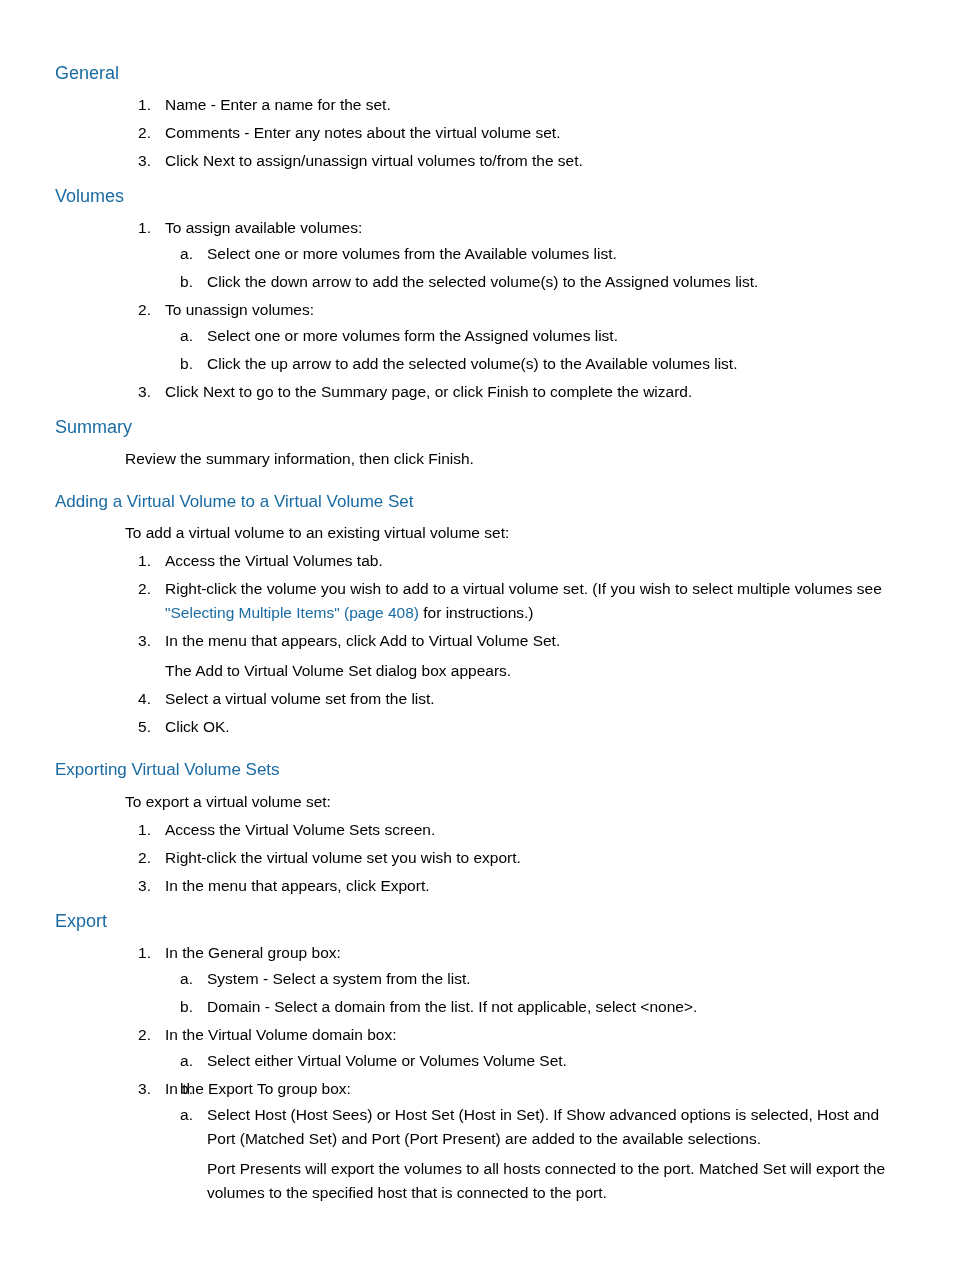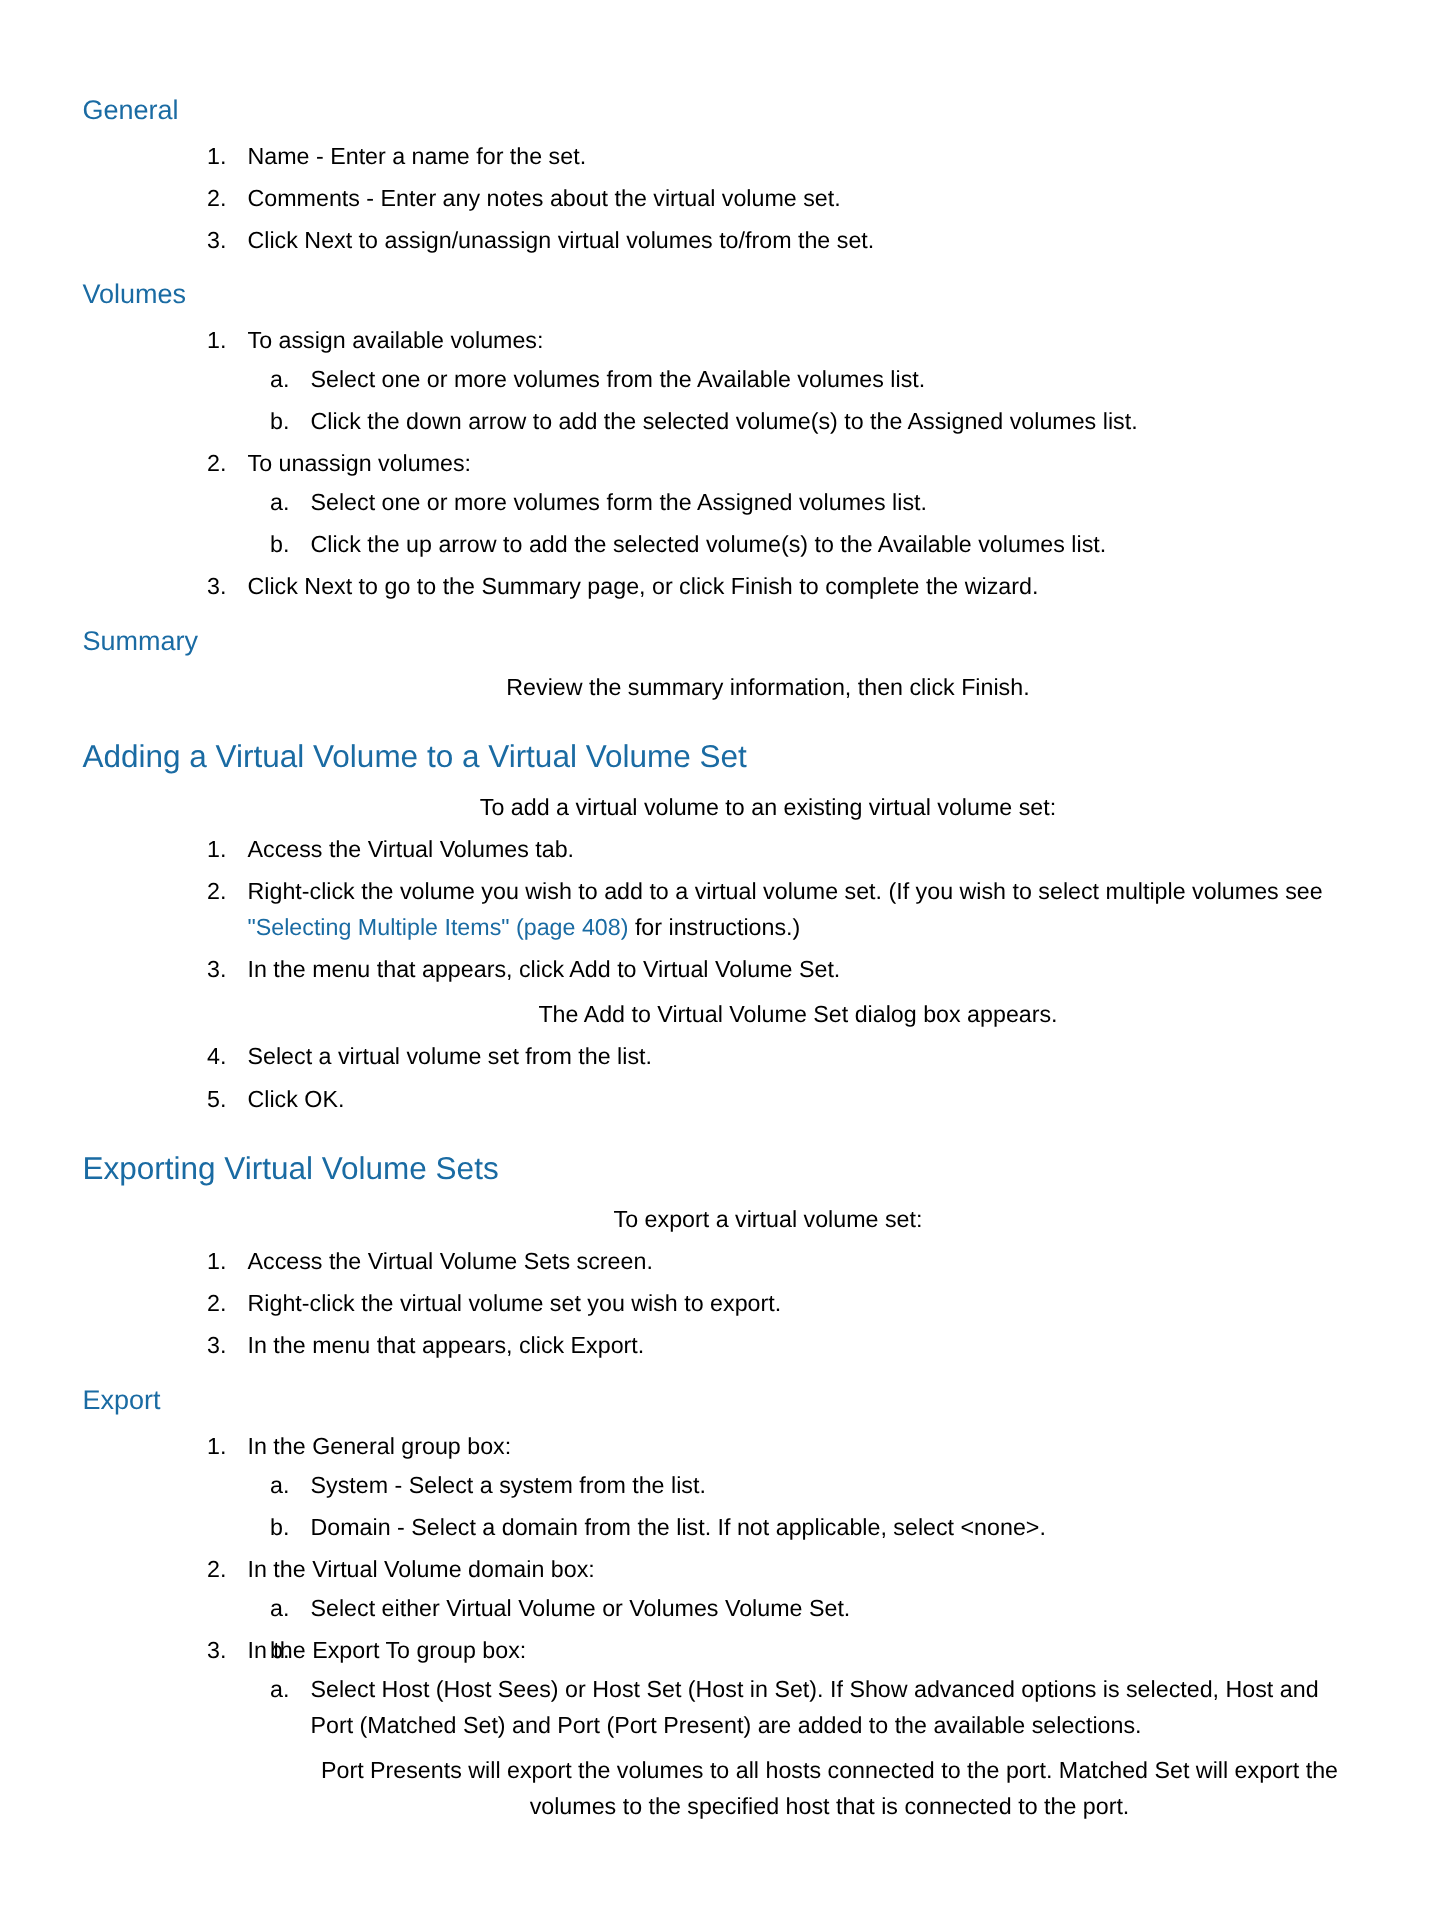--- a/index.html
+++ b/index.html
@@ -14,21 +14,21 @@
     background: #fff;
   }
   .h3 {
     color: #1a6ba3;
     font-size: 18px;
     font-weight: normal;
     margin: 10px 0 5px 0;
   }
   .h2 {
     color: #1a6ba3;
-    font-size: 21px;
+    font-size: 17px;
     font-weight: normal;
     margin: 18px 0 6px 0;
   }
   .link {
     color: #1a6ba3;
   }
   b { font-weight: normal; }
   ol.num {
     list-style: none;
     padding: 0;
@@ -58,25 +58,23 @@
   }
   ol.alpha > li > .marker {
     position: absolute;
     left: 0;
     top: 0;
     width: 28px;
     text-align: right;
   }
   .para {
     margin: 4px 0 4px 70px;
-    text-align: center;
   }
   .extra {
     margin-top: 6px;
-    text-align: center;
   }
 </style>
 </head>
 <body>
 
 <div class="h3">General</div>
 <ol class="num">
   <li>
     <span class="marker">1.</span>
     <b>Name</b><span> - Enter a name for the set.</span>

